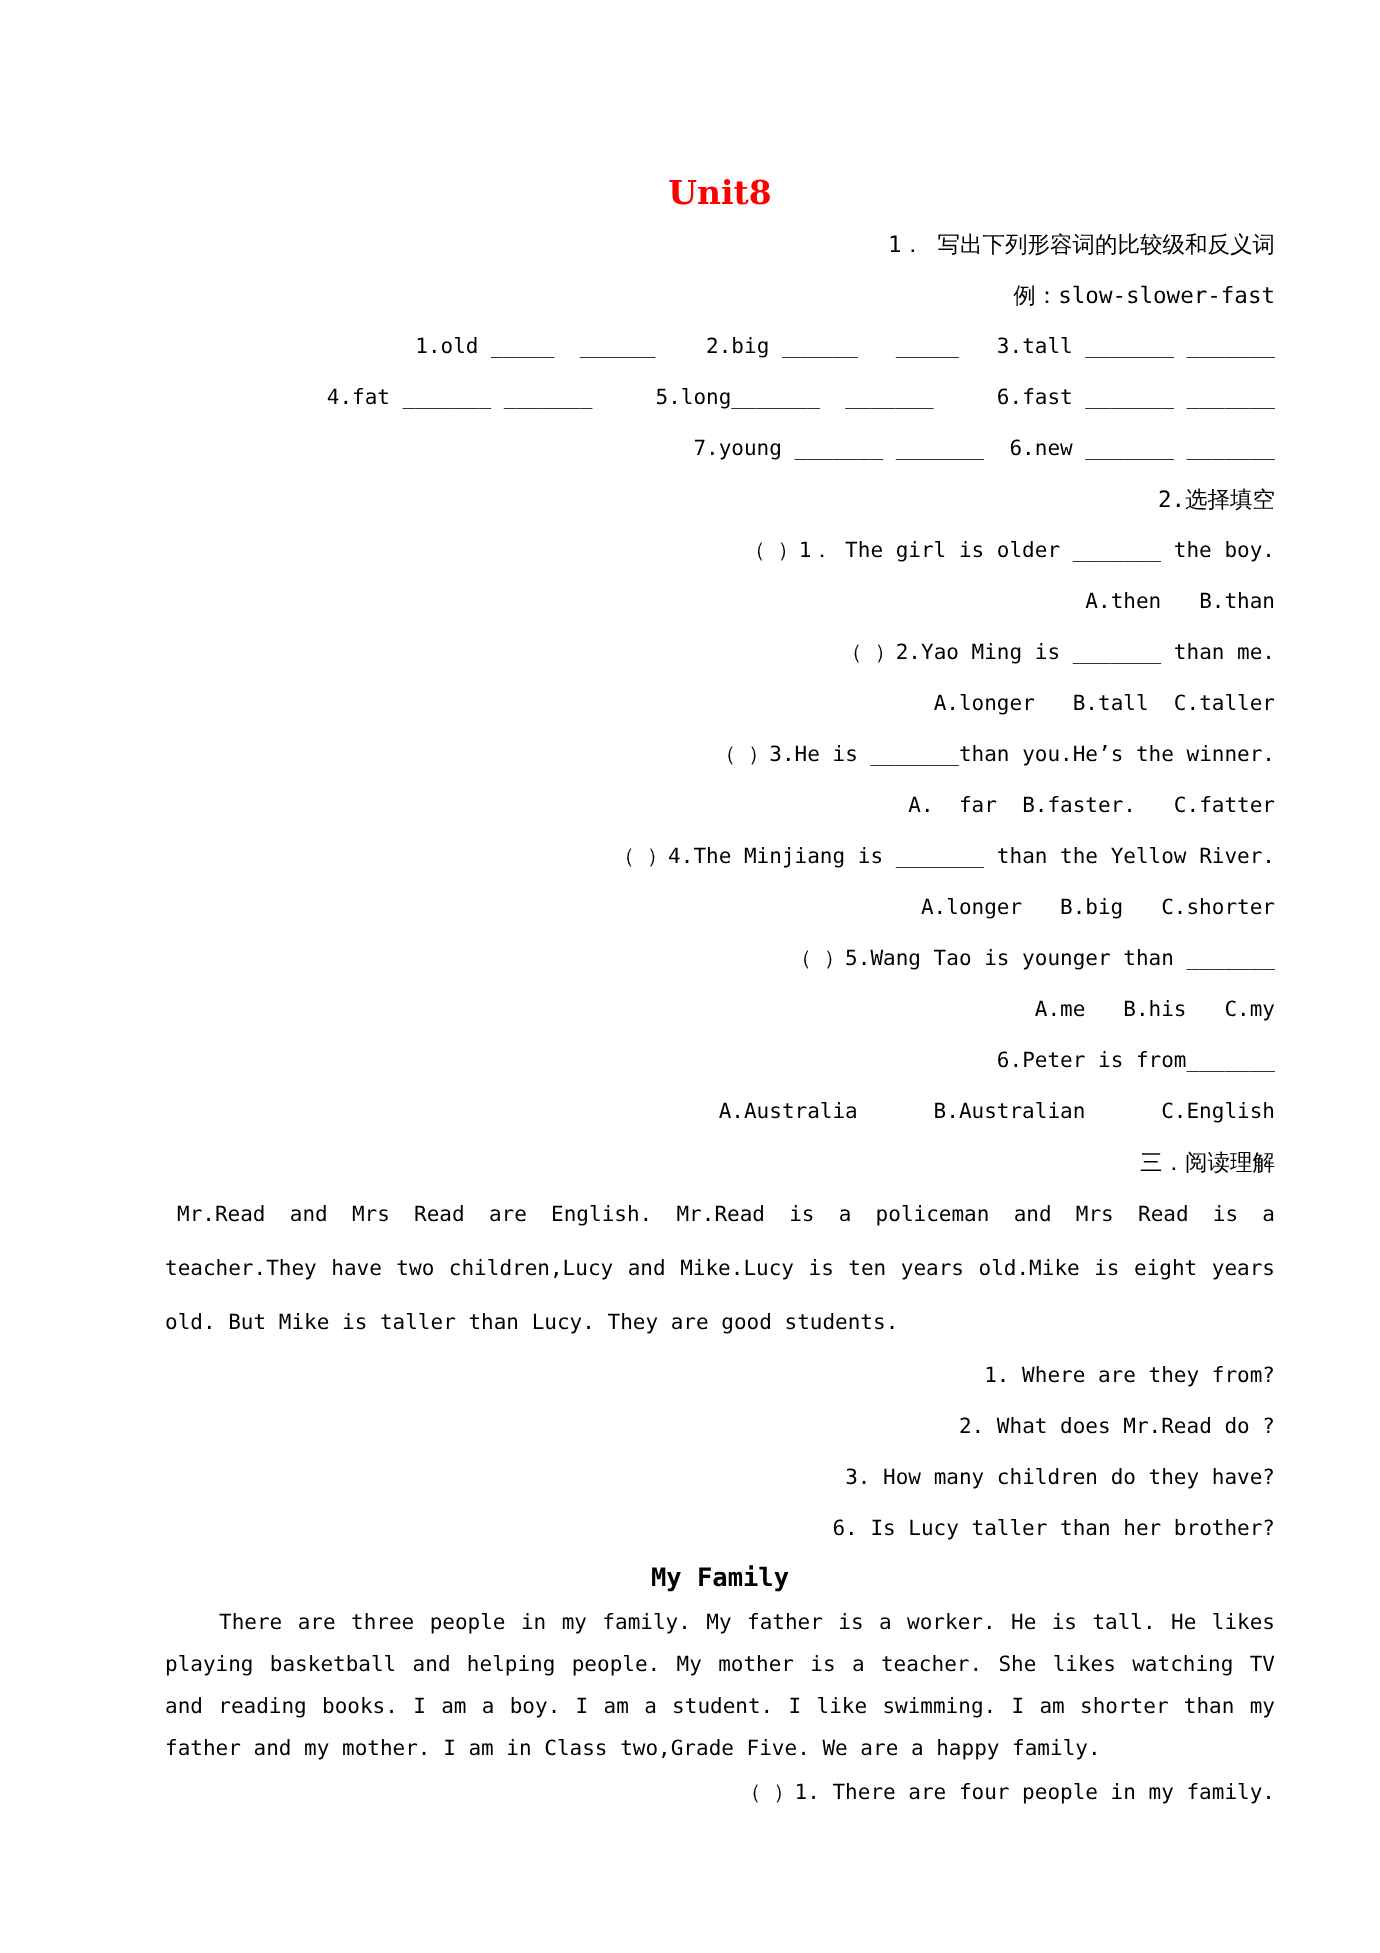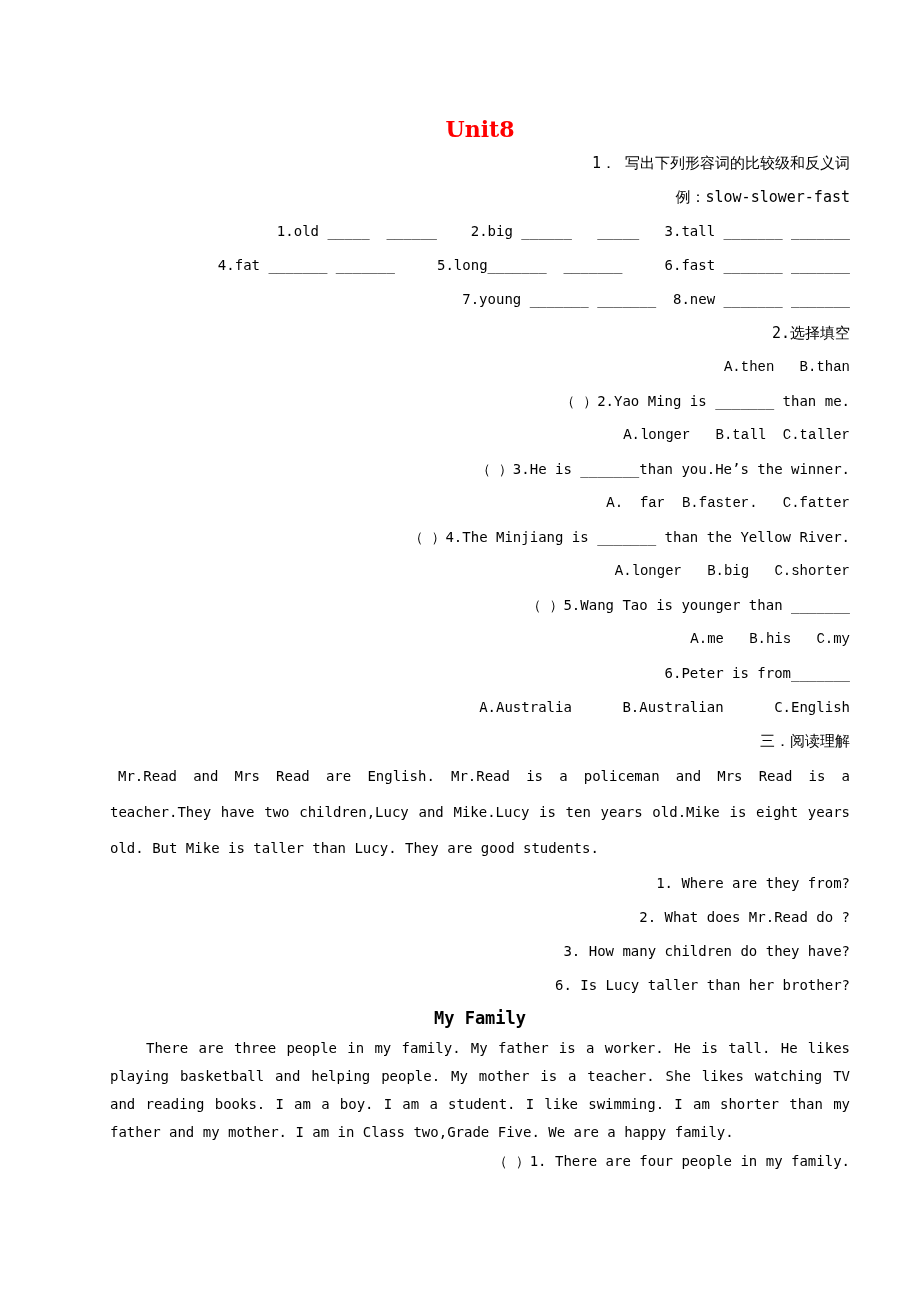--- a/index.html
+++ b/index.html
@@ -22,21 +22,21 @@
     text-align: center;
     font-weight: bold;
     font-size: 22px;
     line-height: 34px;
     font-family: "DejaVu Serif", "Liberation Serif", serif;
   }
   .line { line-height: 34px; text-align: right; }
   .zh { font-size: 15px; }
   .pre { white-space: pre-wrap; }
   .ind { padding-left: 10px; }
-  .opt { padding-left: 52px; font-family: Liberation Mono, monospace; }
+  .opt { padding-left: 52px; }
   .passage {
     line-height: 36px;
     text-align: justify;
     text-indent: 8px;
   }
   .rq { padding-left: 12px; }
   .subtitle {
     text-align: center;
     font-weight: bold;
     font-size: 17px;
@@ -53,24 +53,25 @@
 <body>
 
 <div class="page">
 
   <div class="title" style="color: rgb(255, 0, 0);">Unit8</div>
 
   <div class="line zh">1． 写出下列形容词的比较级和反义词</div>
   <div class="line zh ind">例：slow-slower-fast</div>
   <div class="line pre ind">1.old _____  ______    2.big ______   _____   3.tall _______ _______</div>
   <div class="line pre ind">4.fat _______ _______     5.long_______  _______     6.fast _______ _______</div>
-  <div class="line pre ind">7.young _______ _______  8.new _______ _______</div>
+  <div class="line pre ind">7.young _______ _______  6.new _______ _______</div>
 
   <div class="line zh">2.选择填空</div>
 
+  <div class="line pre ind">（ ）1． The girl is older _______ the boy.</div>
   <div class="line pre opt">A.then   B.than</div>
 
   <div class="line pre ind">（ ）2.Yao Ming is _______ than me.</div>
   <div class="line pre opt">A.longer   B.tall  C.taller</div>
 
   <div class="line pre ind">（ ）3.He is _______than you.He’s the winner.</div>
   <div class="line pre opt">A.  far  B.faster.   C.fatter</div>
 
   <div class="line pre ind">（ ）4.The Minjiang is _______ than the Yellow River.</div>
   <div class="line pre opt">A.longer   B.big   C.shorter</div>

